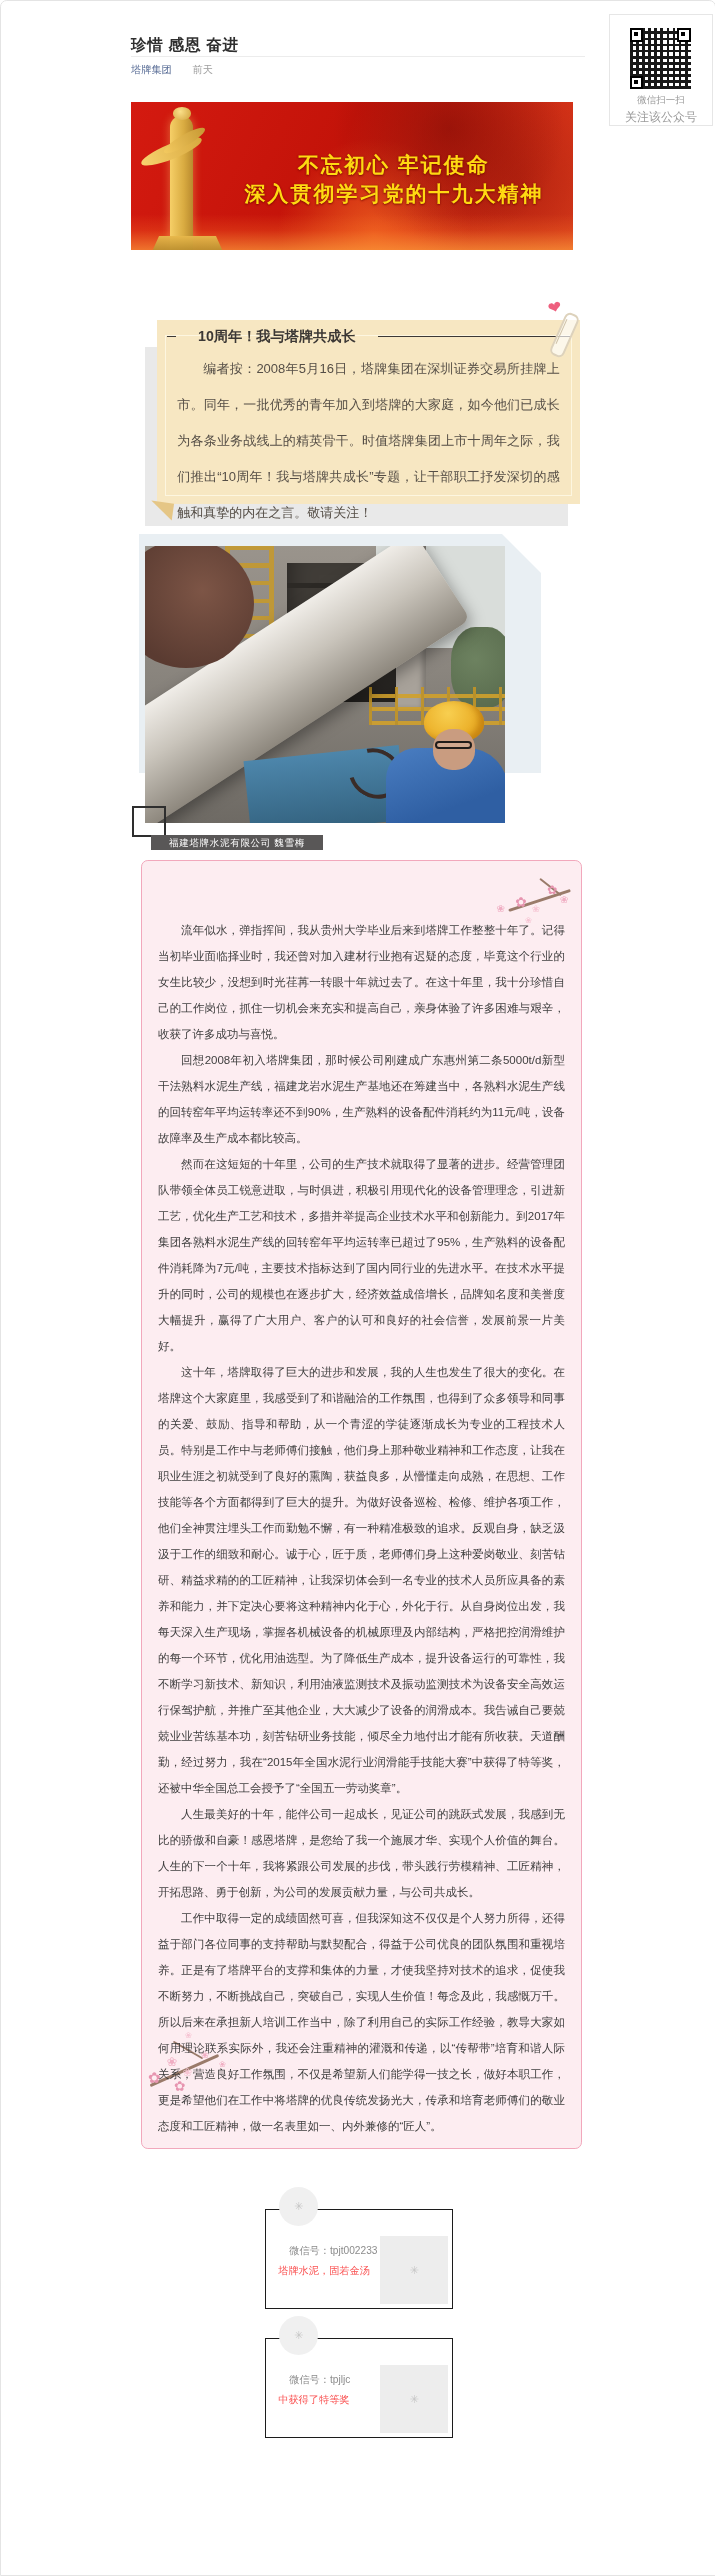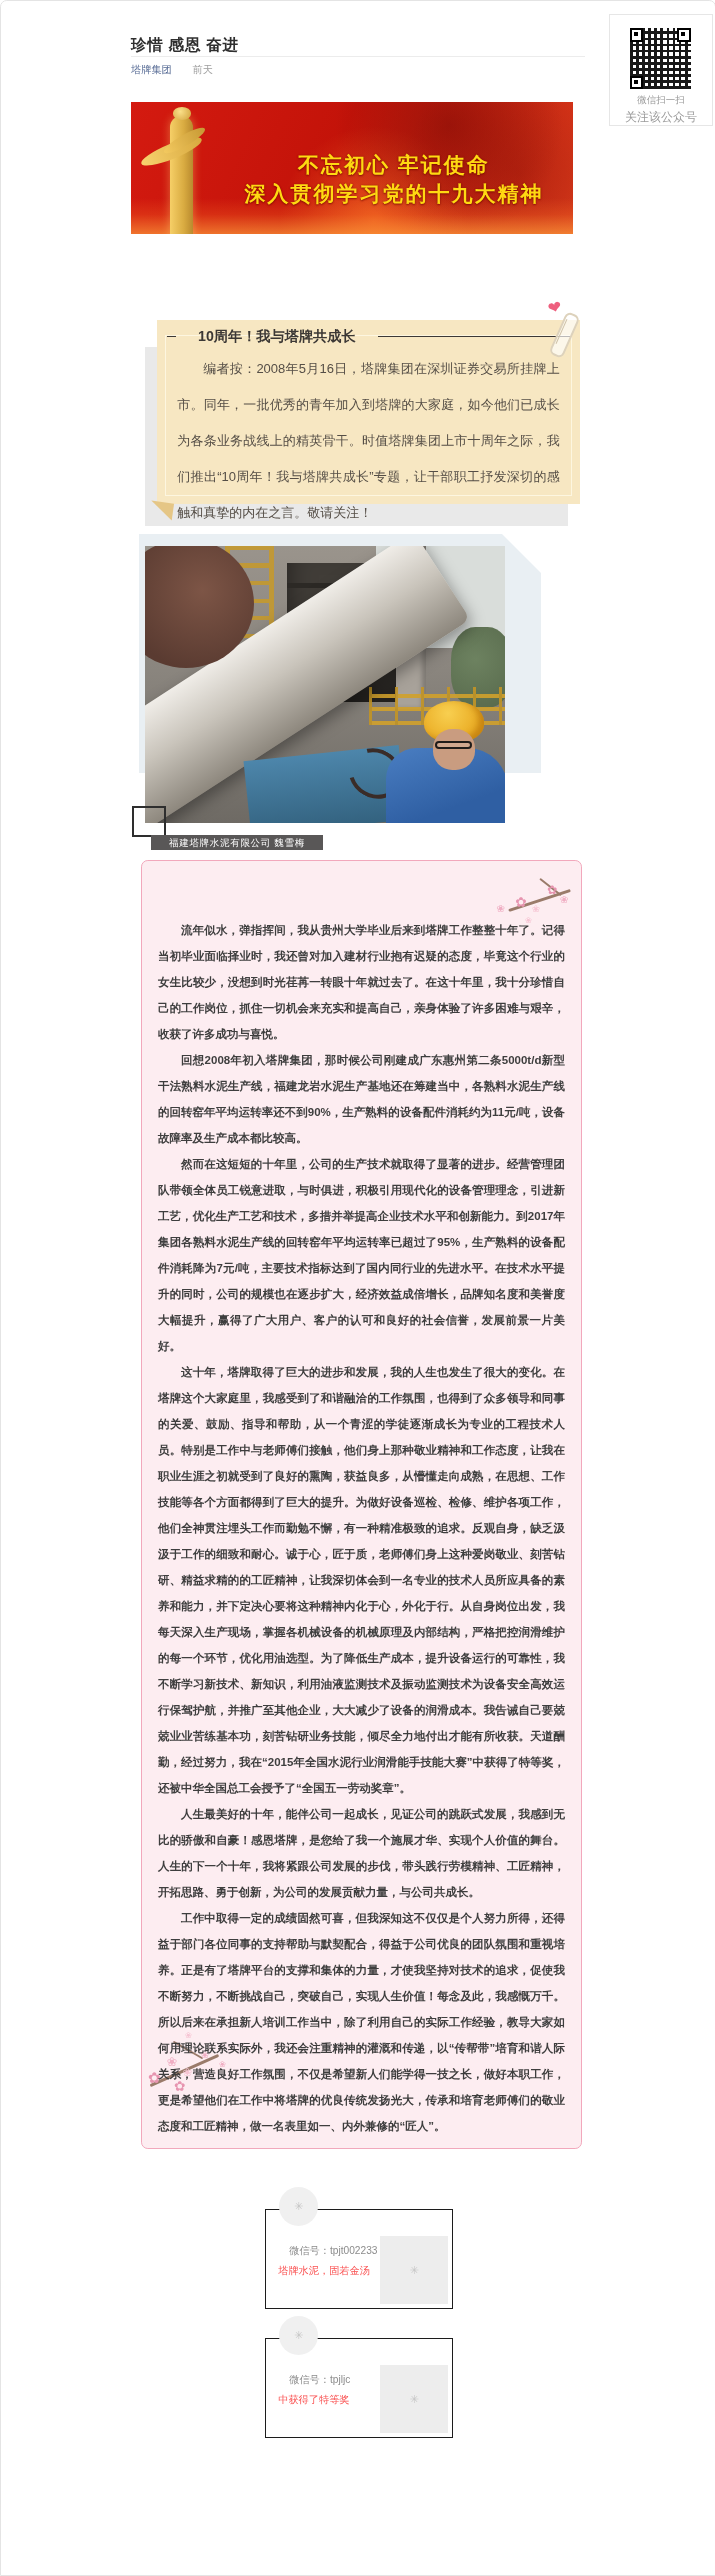--- a/index.html
+++ b/index.html
@@ -22,21 +22,21 @@
        repeating-linear-gradient(0deg,#000 0 2.7px,transparent 2.7px 6.1px),
        repeating-linear-gradient(90deg,#000 0 2.7px,transparent 2.7px 6.1px);
      background-size:100% 100%;opacity:.9;}
   .finder{position:absolute;width:13.6px;height:13.6px;border:2.7px solid #000;background:#fff;box-sizing:border-box;}
   .finder::after{content:"";position:absolute;left:2px;top:2px;width:4.1px;height:4.1px;background:#000;}
   .f1{left:0;top:0;} .f2{right:0;top:0;} .f3{left:0;bottom:0;}
   .qrcap1{position:absolute;left:0;top:79px;width:100%;text-align:center;font-size:9.5px;color:#9b9b9b;}
   .qrcap2{position:absolute;left:0;top:94px;width:100%;text-align:center;font-size:12px;color:#9b9b9b;}
 
   
-  .banner{position:absolute;left:131px;top:102px;width:442px;height:132px;overflow:hidden;
+  .banner{position:absolute;left:131px;top:102px;width:442px;height:148px;overflow:hidden;
      background:
        radial-gradient(circle at 72% 18%, rgba(120,8,4,.55), transparent 34%),
        radial-gradient(circle at 88% 55%, rgba(150,20,8,.5), transparent 30%),
        radial-gradient(circle at 55% 90%, rgba(255,130,40,.55), transparent 35%),
        linear-gradient(115deg,#d41a10,#c31309 45%,#e0401e);}
   .glow{position:absolute;left:0;bottom:-5.4px;width:100%;height:41px;
      background:linear-gradient(0deg,rgba(255,160,60,.8),rgba(255,120,40,.25) 60%,transparent);}
   .pillar{position:absolute;left:39px;top:13.6px;width:23px;height:146px;border-radius:11px 11px 0 0;
      background:linear-gradient(90deg,#f6cf67,#d9ab41 60%,#b98a2e);box-shadow:0 0 9.5px rgba(255,210,110,.45);}
   .pillar-cap{position:absolute;left:42px;top:5.4px;width:17.6px;height:12.2px;border-radius:50%;
@@ -104,21 +104,21 @@
   .ph-glasses{position:absolute;left:290px;top:195px;width:37px;height:8.1px;border:2px solid #1f1c1a;border-radius:4.1px;background:rgba(255,255,255,.12);box-sizing:border-box;}
   .bracket{position:absolute;left:132px;top:806px;width:34px;height:31px;border:2px solid #2e2e2e;background:transparent;box-sizing:border-box;}
   .bracket-line{position:absolute;left:164px;top:822px;width:2px;height:26px;background:#2e2e2e;}
   .caption{position:absolute;left:151px;top:835px;height:15px;padding:0 18px;background:#595757;color:#fff;
      font-size:9.5px;line-height:15px;letter-spacing:0.7px;white-space:nowrap;}
 
   
   .pinkbox{position:absolute;left:141px;top:860px;width:441px;height:1289px;background:#fdedf1;
      border:1.4px solid #f2a8bc;border-radius:6.8px;box-sizing:border-box;}
   .article{position:absolute;left:158px;top:917px;width:407px;font-size:11.5px;line-height:26px;color:#3e3e3e;text-align:justify;}
-  .article p{margin:0;text-indent:2em;font-weight:bold;}
+  .article p{margin:0;text-indent:2em;}
   .sakura{position:absolute;pointer-events:none;}
   .stem{position:absolute;background:#9a7b6a;border-radius:2px;}
   .bloom{position:absolute;color:#f0aec3;}
   .bloom.b2{color:#e795b0;} .bloom.b3{color:#f6c4d3;}
 
   
   .card{position:absolute;left:265px;width:188px;height:100px;background:#fff;border:1.4px solid #1c1c1c;box-sizing:border-box;}
   .card-circle{position:absolute;width:39px;height:39px;border-radius:50%;background:#f0f0f0;
      display:flex;align-items:center;justify-content:center;color:#c6c6c6;font-size:11px;}
   .card-sq{position:absolute;width:68px;height:68px;background:#ededed;

